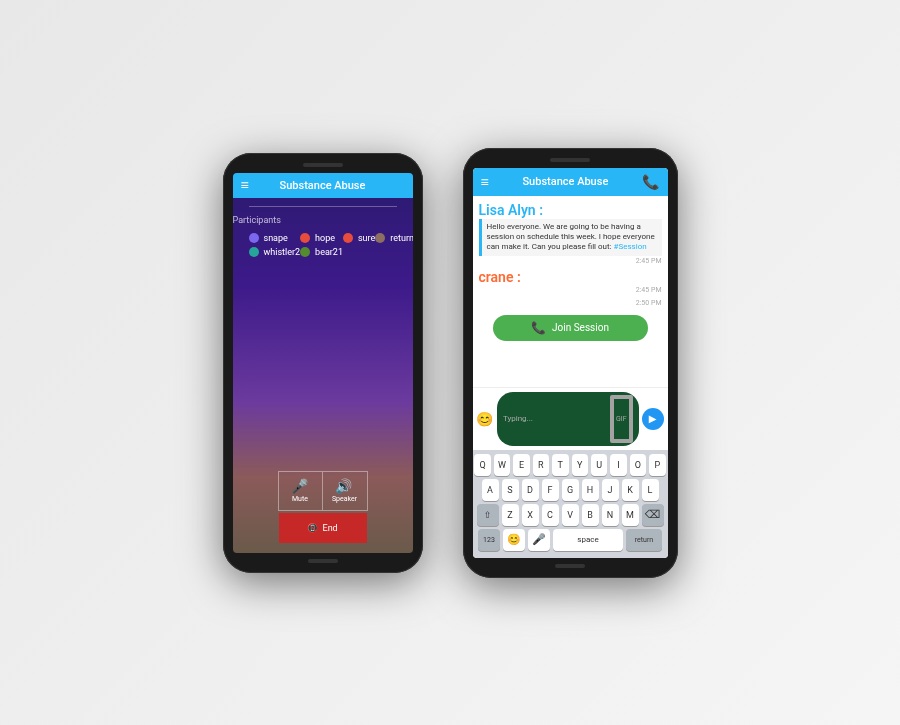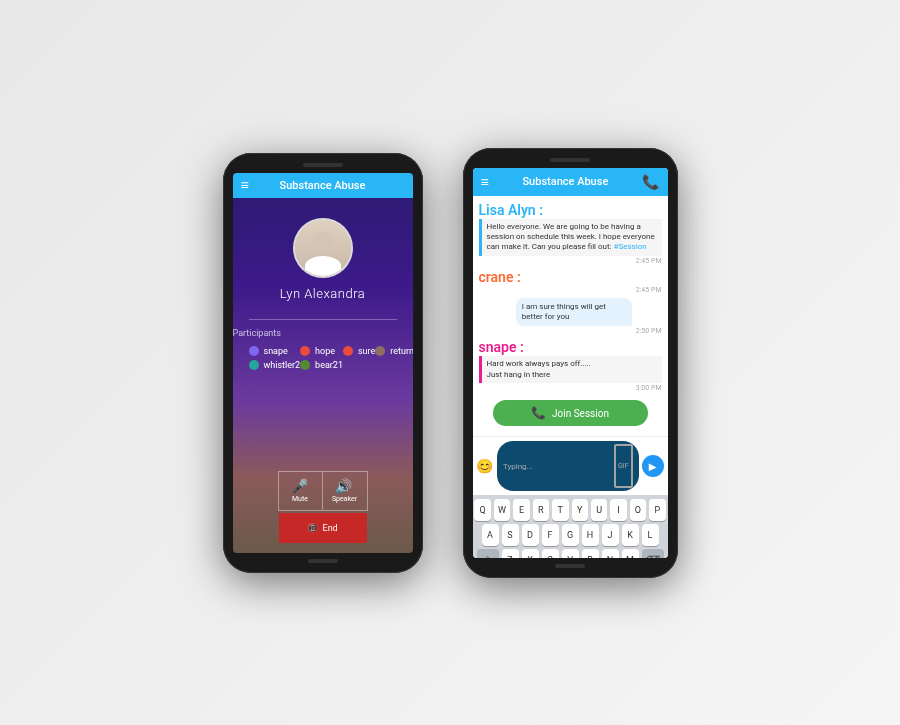--- a/index.html
+++ b/index.html
@@ -286,29 +286,29 @@
     .chat-input-area {
       border-top: 1px solid #eee;
       padding: 4px 4px;
       display: flex;
       align-items: center;
       gap: 3px;
     }
     .chat-emoji { font-size: 14px; cursor: pointer; }
     .chat-input-box {
       flex: 1;
-      background: #0c4a6e;
+      background: #14532d;
       border-radius: 16px;
       padding: 3px 6px;
       display: flex;
       align-items: center;
       gap: 4px;
     }
     .chat-typing { font-size: 8px; color: #aaa; flex: 1; }
-    .gif-label { font-size: 7px; color: #aaa; border: 2px solid #a3a3a3; padding: 16px 2px; border-radius: 2px; }
+    .gif-label { font-size: 7px; color: #aaa; border: 4px solid #a3a3a3; padding: 16px 2px; border-radius: 2px; }
     .chat-send {
       width: 22px;
       height: 22px;
       background: #2196f3;
       border-radius: 50%;
       display: flex;
       align-items: center;
       justify-content: center;
       cursor: pointer;
     }
@@ -357,29 +357,20 @@
 <div class="phone">
   <div class="phone-speaker-top"></div>
   <div class="phone-screen">
     <div class="call-screen">
 
       <div class="call-header">
         <span class="call-header-menu">≡</span>
         <span class="call-header-title">Substance Abuse</span>
       </div>
 
-      <div class="call-avatar-area">
-        <div class="call-avatar">
-          <div class="avatar-person">
-            <div class="avatar-head"></div>
-            <div class="avatar-body"></div>
-          </div>
-        </div>
-        <div class="call-name">Lyn Alexandra</div>
-      </div>
 
       <div class="call-divider"></div>
 
       <div class="participants-label">Participants</div>
       <div class="participants-grid">
         <div class="participant-item">
           <div class="participant-dot" style="background:#7b68ee;"></div>
           <span class="participant-name">snape</span>
         </div>
         <div class="participant-item">
@@ -446,34 +437,24 @@
           <div class="msg-time">2:45 PM</div>
         </div>
 
         <div class="msg-block">
           <div class="msg-sender" style="color:#ff6b35;">crane :</div>
           <div class="msg-time">2:45 PM</div>
         </div>
 
         <div class="msg-right">
           <div>
-            <div class="msg-bubble-right">
-              I am sure things will get better for you
-            </div>
             <div class="msg-time-right">2:50 PM</div>
           </div>
         </div>
 
-        <div class="msg-block">
-          <div class="msg-sender" style="color:#e91e8c;">snape :</div>
-          <div class="msg-bubble-left" style="border-left-color:#e91e8c;">
-            Hard work always pays off.....<br>Just hang in there
-          </div>
-          <div class="msg-time">3:00 PM</div>
-        </div>
 
         <div class="join-session-btn">
           <span class="join-icon">📞</span>
           <span class="join-label">Join Session</span>
         </div>
       </div>
 
       <div class="chat-input-area">
         <span class="chat-emoji">😊</span>
         <div class="chat-input-box">

